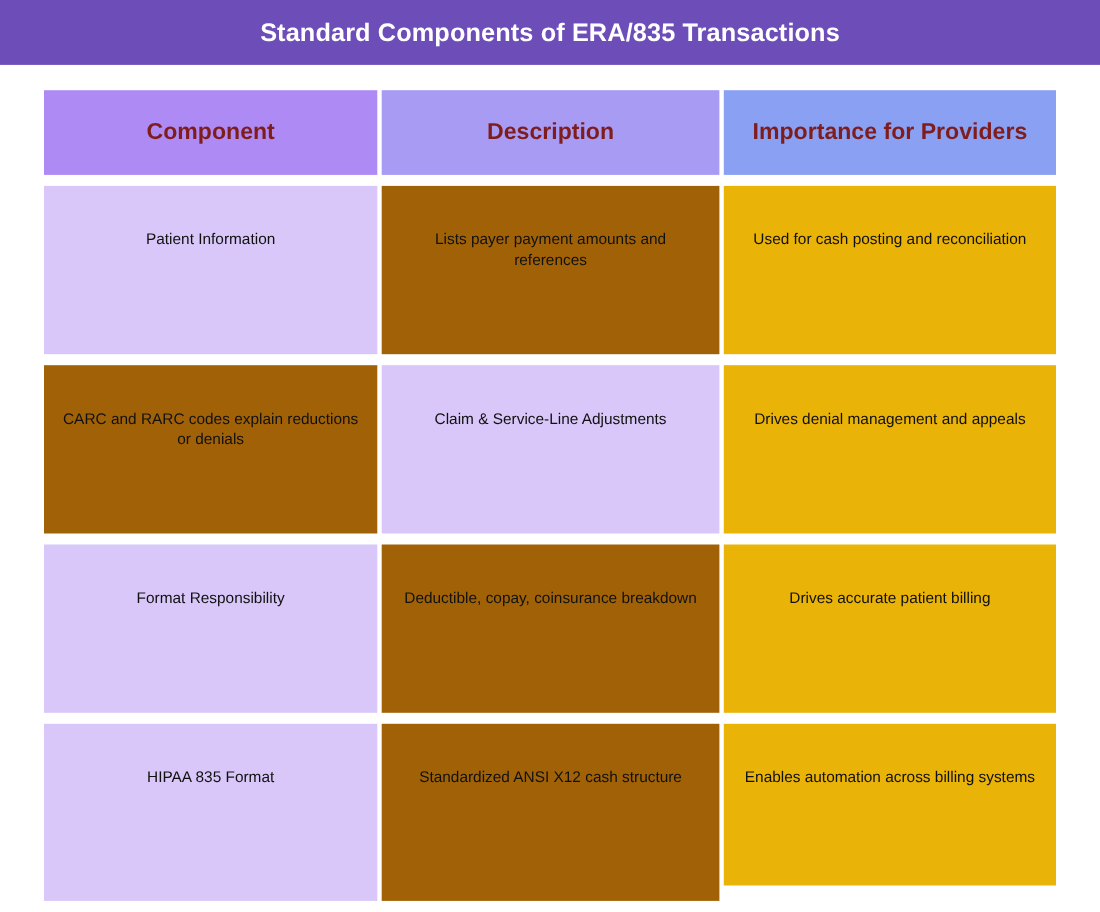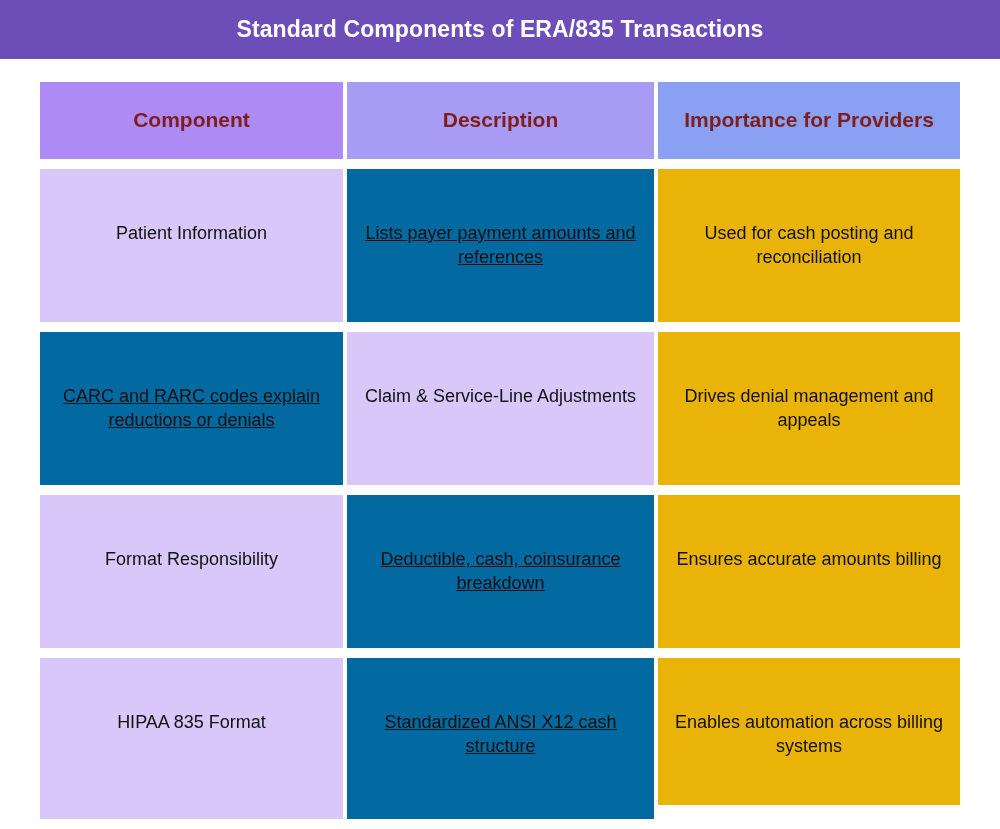--- a/index.html
+++ b/index.html
@@ -77,29 +77,29 @@
     line-height: 1.18;
     color: #7f1d1d;
   }
   .head-row .cell.c1 { background: #AE8AF5; }
   .head-row .cell.c2 { background: #A79BF4; }
   .head-row .cell.c3 { background: #8AA0F3; }
 
   
   .body-row .cell {
     height: 153px;
-    font-size: 18px;
+    font-size: 14px;
     line-height: 1.35;
     color: #111111;
     font-weight: normal;
     align-items: flex-start;
-    padding-top: 52px;
+    padding-top: 39px;
   }
   .body-row .cell.c1 { background: #D8C7F8; }
-  .body-row .cell.c2 { background: #0369a1; text-decoration: underline; }
+  .body-row .cell.c2 { background: #a16207; }
   .body-row .cell.c3 { background: #eab308; }
 
   .body-row.last .cell.c1,
   .body-row.last .cell.c2 { height: 161px; }
   .body-row.last .cell.c3 { height: 147px; }
 
   .cell-text {
     display: block;
     width: 100%;
   }
@@ -149,24 +149,24 @@
       <div class="cell c3">
         <span class="cell-text">Drives denial management and appeals</span>
       </div>
     </div>
 
     <div class="grid-row body-row">
       <div class="cell c1">
         <span class="cell-text">Format Responsibility</span>
       </div>
       <div class="cell c2">
-        <span class="cell-text">Deductible, cash, coinsurance breakdown</span>
+        <span class="cell-text">Deductible, copay, coinsurance breakdown</span>
       </div>
       <div class="cell c3">
-        <span class="cell-text">Ensures accurate amounts billing</span>
+        <span class="cell-text">Drives accurate patient billing</span>
       </div>
     </div>
 
     <div class="grid-row body-row last">
       <div class="cell c1">
         <span class="cell-text">HIPAA 835 Format</span>
       </div>
       <div class="cell c2">
         <span class="cell-text">Standardized ANSI X12 cash structure</span>
       </div>

